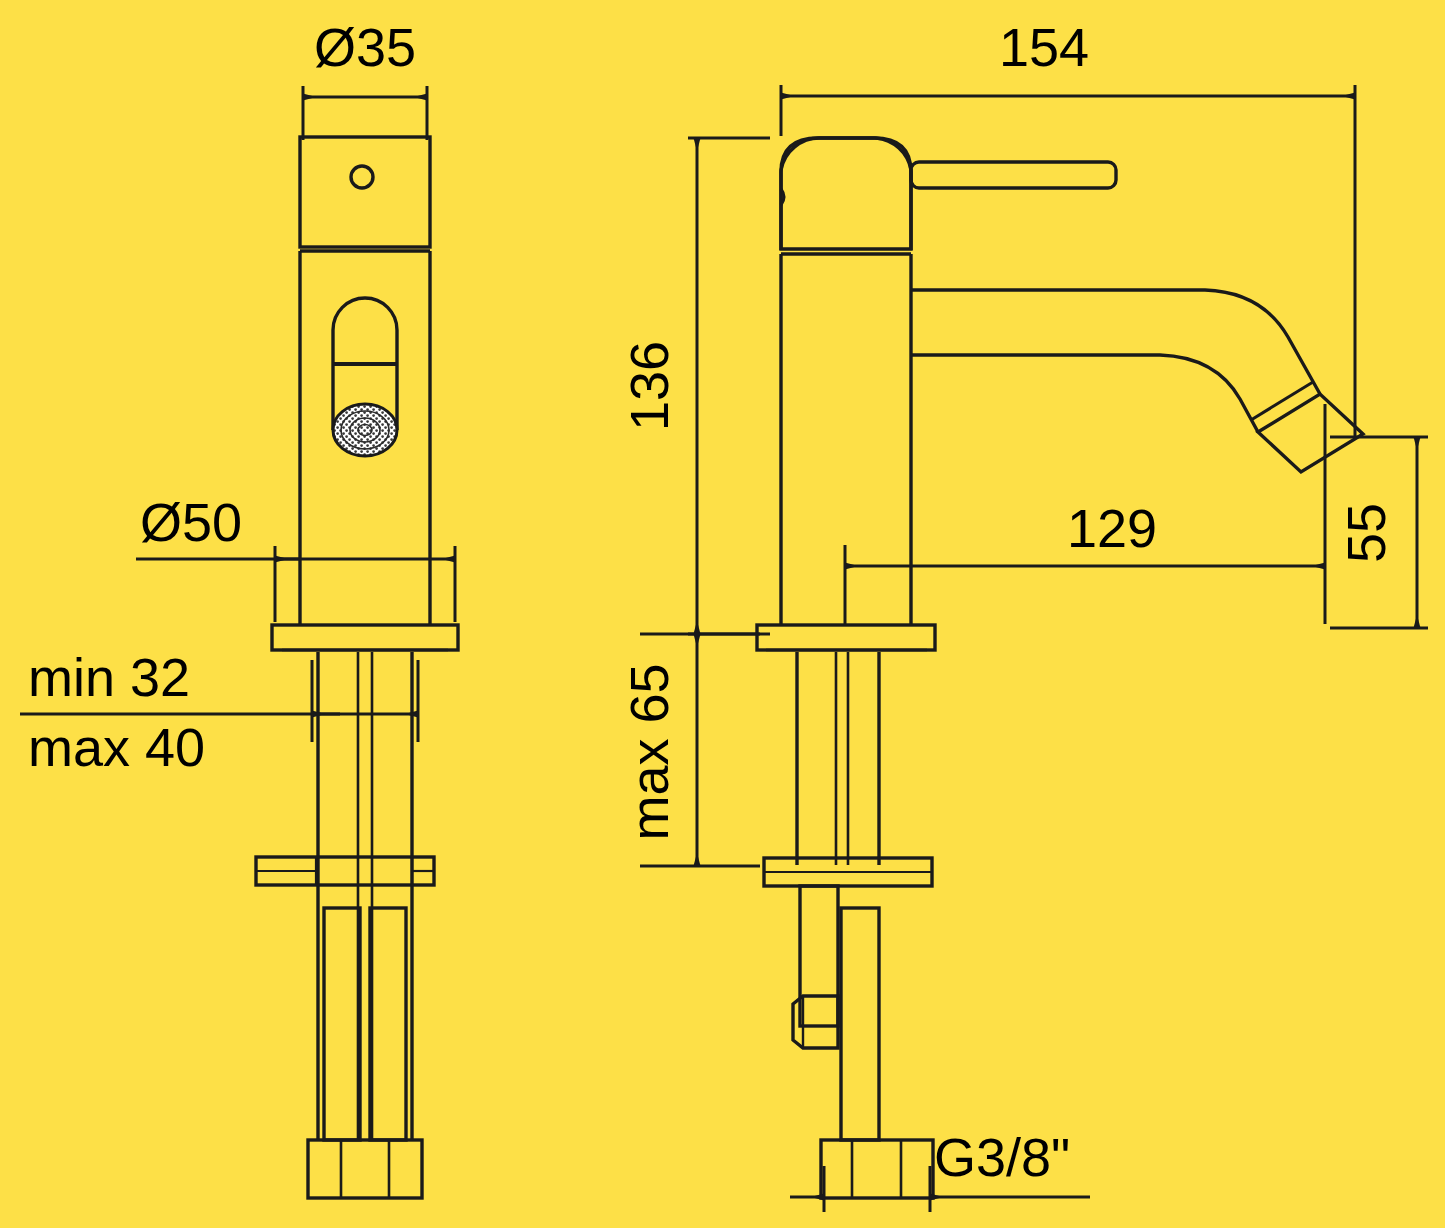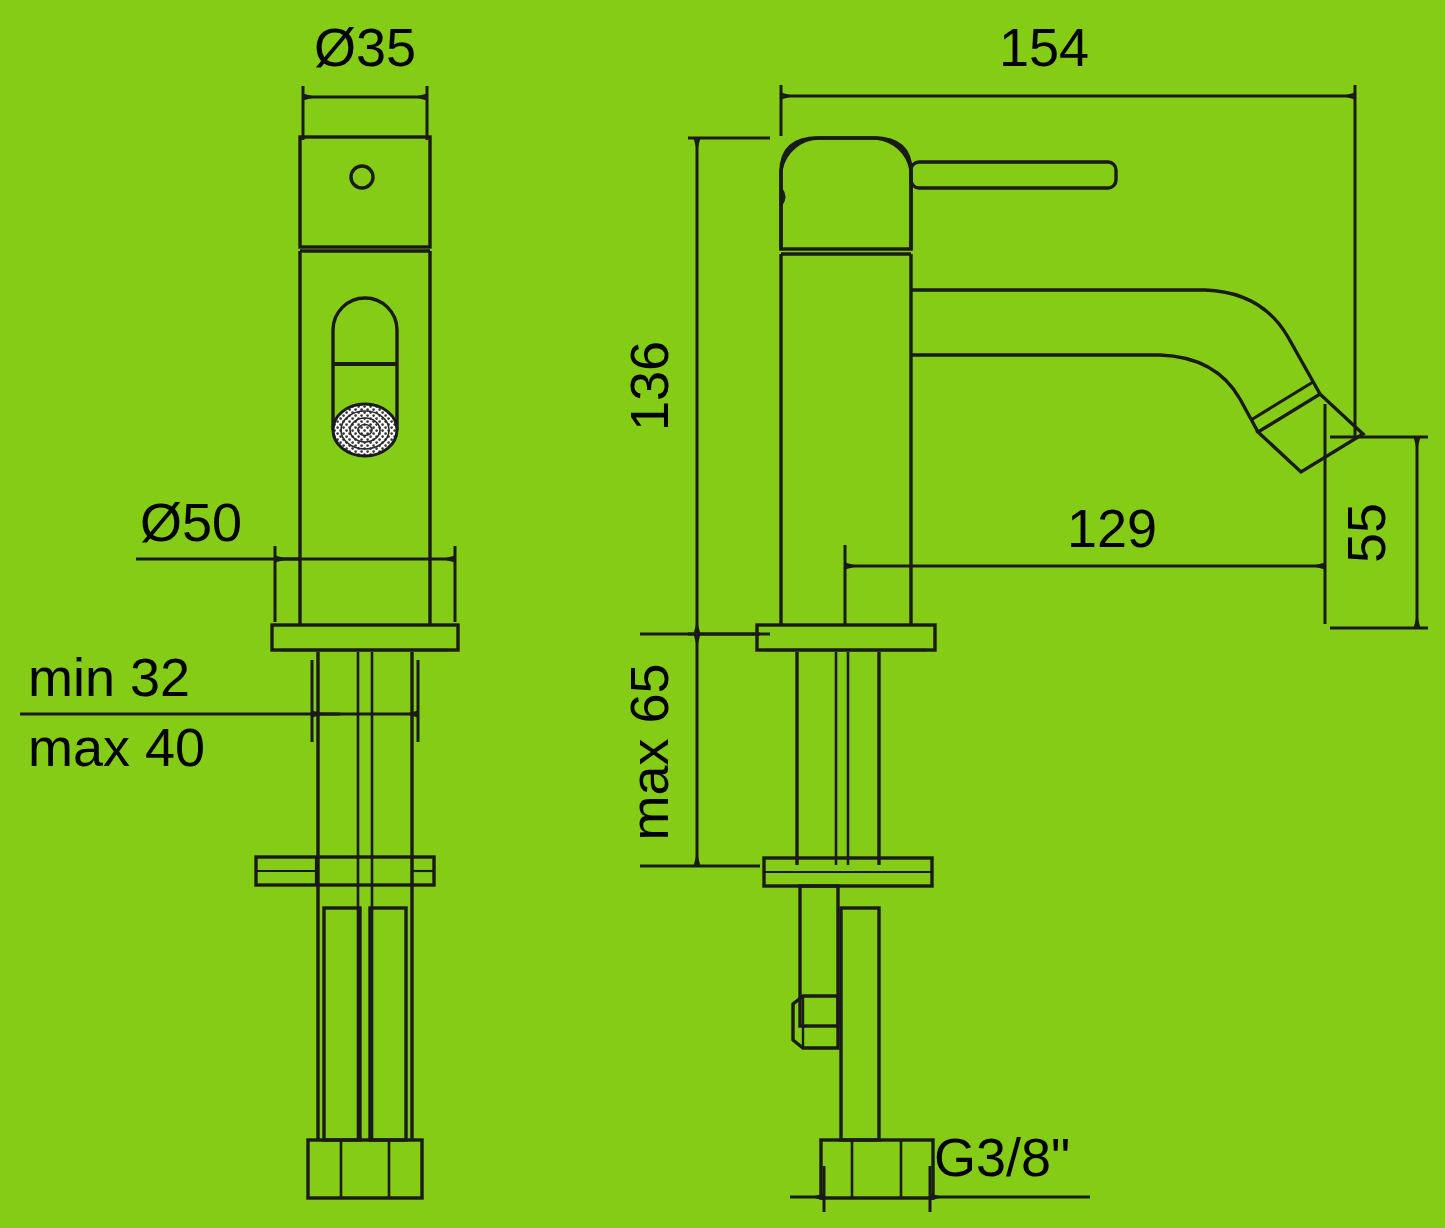--- a/index.html
+++ b/index.html
@@ -8,21 +8,21 @@
     padding: 0;
     background: #ffffff;
   }
   body {
     font-family: "Liberation Sans", sans-serif;
   }
   #drawing-root {
     position: relative;
     width: 1445px;
     height: 1228px;
-    background: #84cc16;
+    background: #fde047;
     overflow: hidden;
   }
   svg.sheet {
     display: block;
     width: 1445px;
     height: 1228px;
   }
   .dimtext {
     font-family: "Liberation Sans", sans-serif;
     font-size: 54px;

